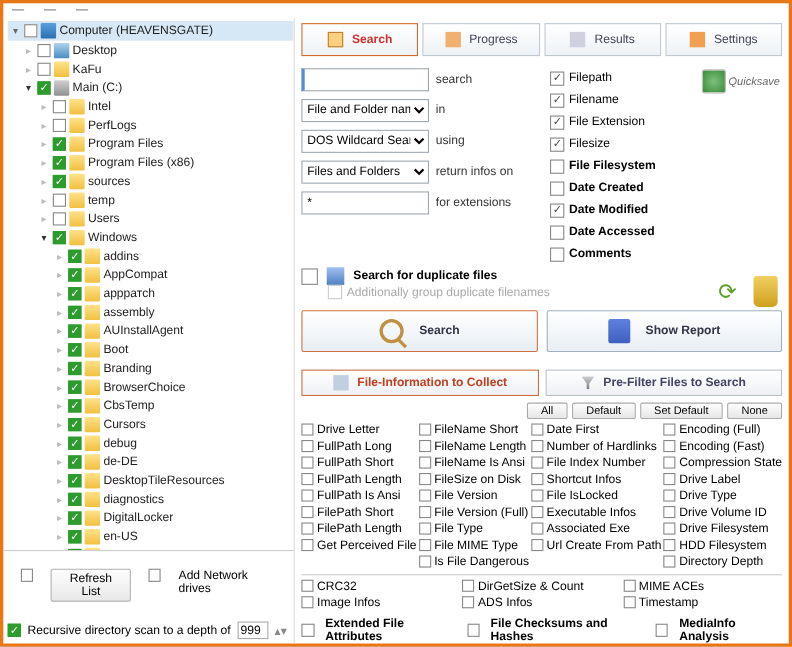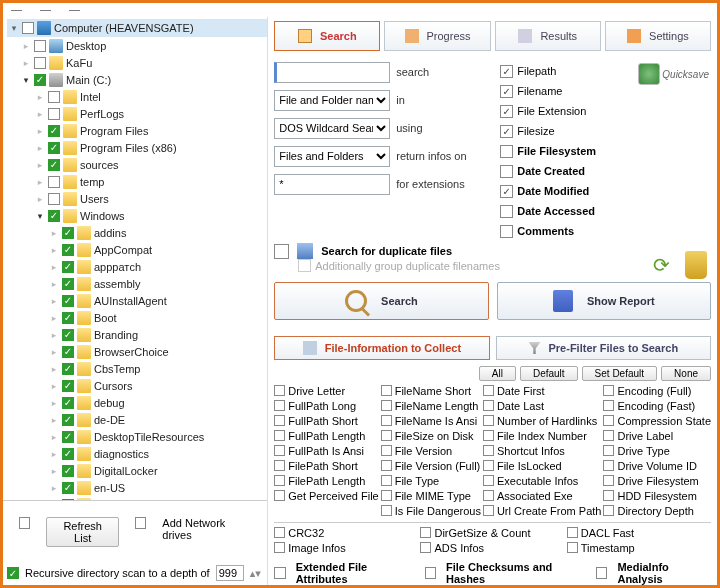--- a/index.html
+++ b/index.html
@@ -548,24 +548,20 @@
             <span>Is File Dangerous</span>
           </div>
         </div>
         <div class="col">
           <div class="item">
             <span class="scb"></span>
             <span>Date First</span>
           </div>
           <div class="item">
             <span class="scb"></span>
-            <span>Date Last</span>
-          </div>
-          <div class="item">
-            <span class="scb"></span>
             <span>Number of Hardlinks</span>
           </div>
           <div class="item">
             <span class="scb"></span>
             <span>File Index Number</span>
           </div>
           <div class="item">
             <span class="scb"></span>
             <span>Shortcut Infos</span>
           </div>
@@ -643,21 +639,21 @@
             <span>DirGetSize &amp; Count</span>
           </div>
           <div class="item">
             <span class="scb"></span>
             <span>ADS Infos</span>
           </div>
         </div>
         <div class="col">
           <div class="item">
             <span class="scb"></span>
-            <span>DACL Fast</span>
+            <span>MIME ACEs</span>
           </div>
           <div class="item">
             <span class="scb"></span>
             <span>Timestamp</span>
           </div>
         </div>
       </div>
 
   <div class="foot-row">
     <span class="scb"></span>

